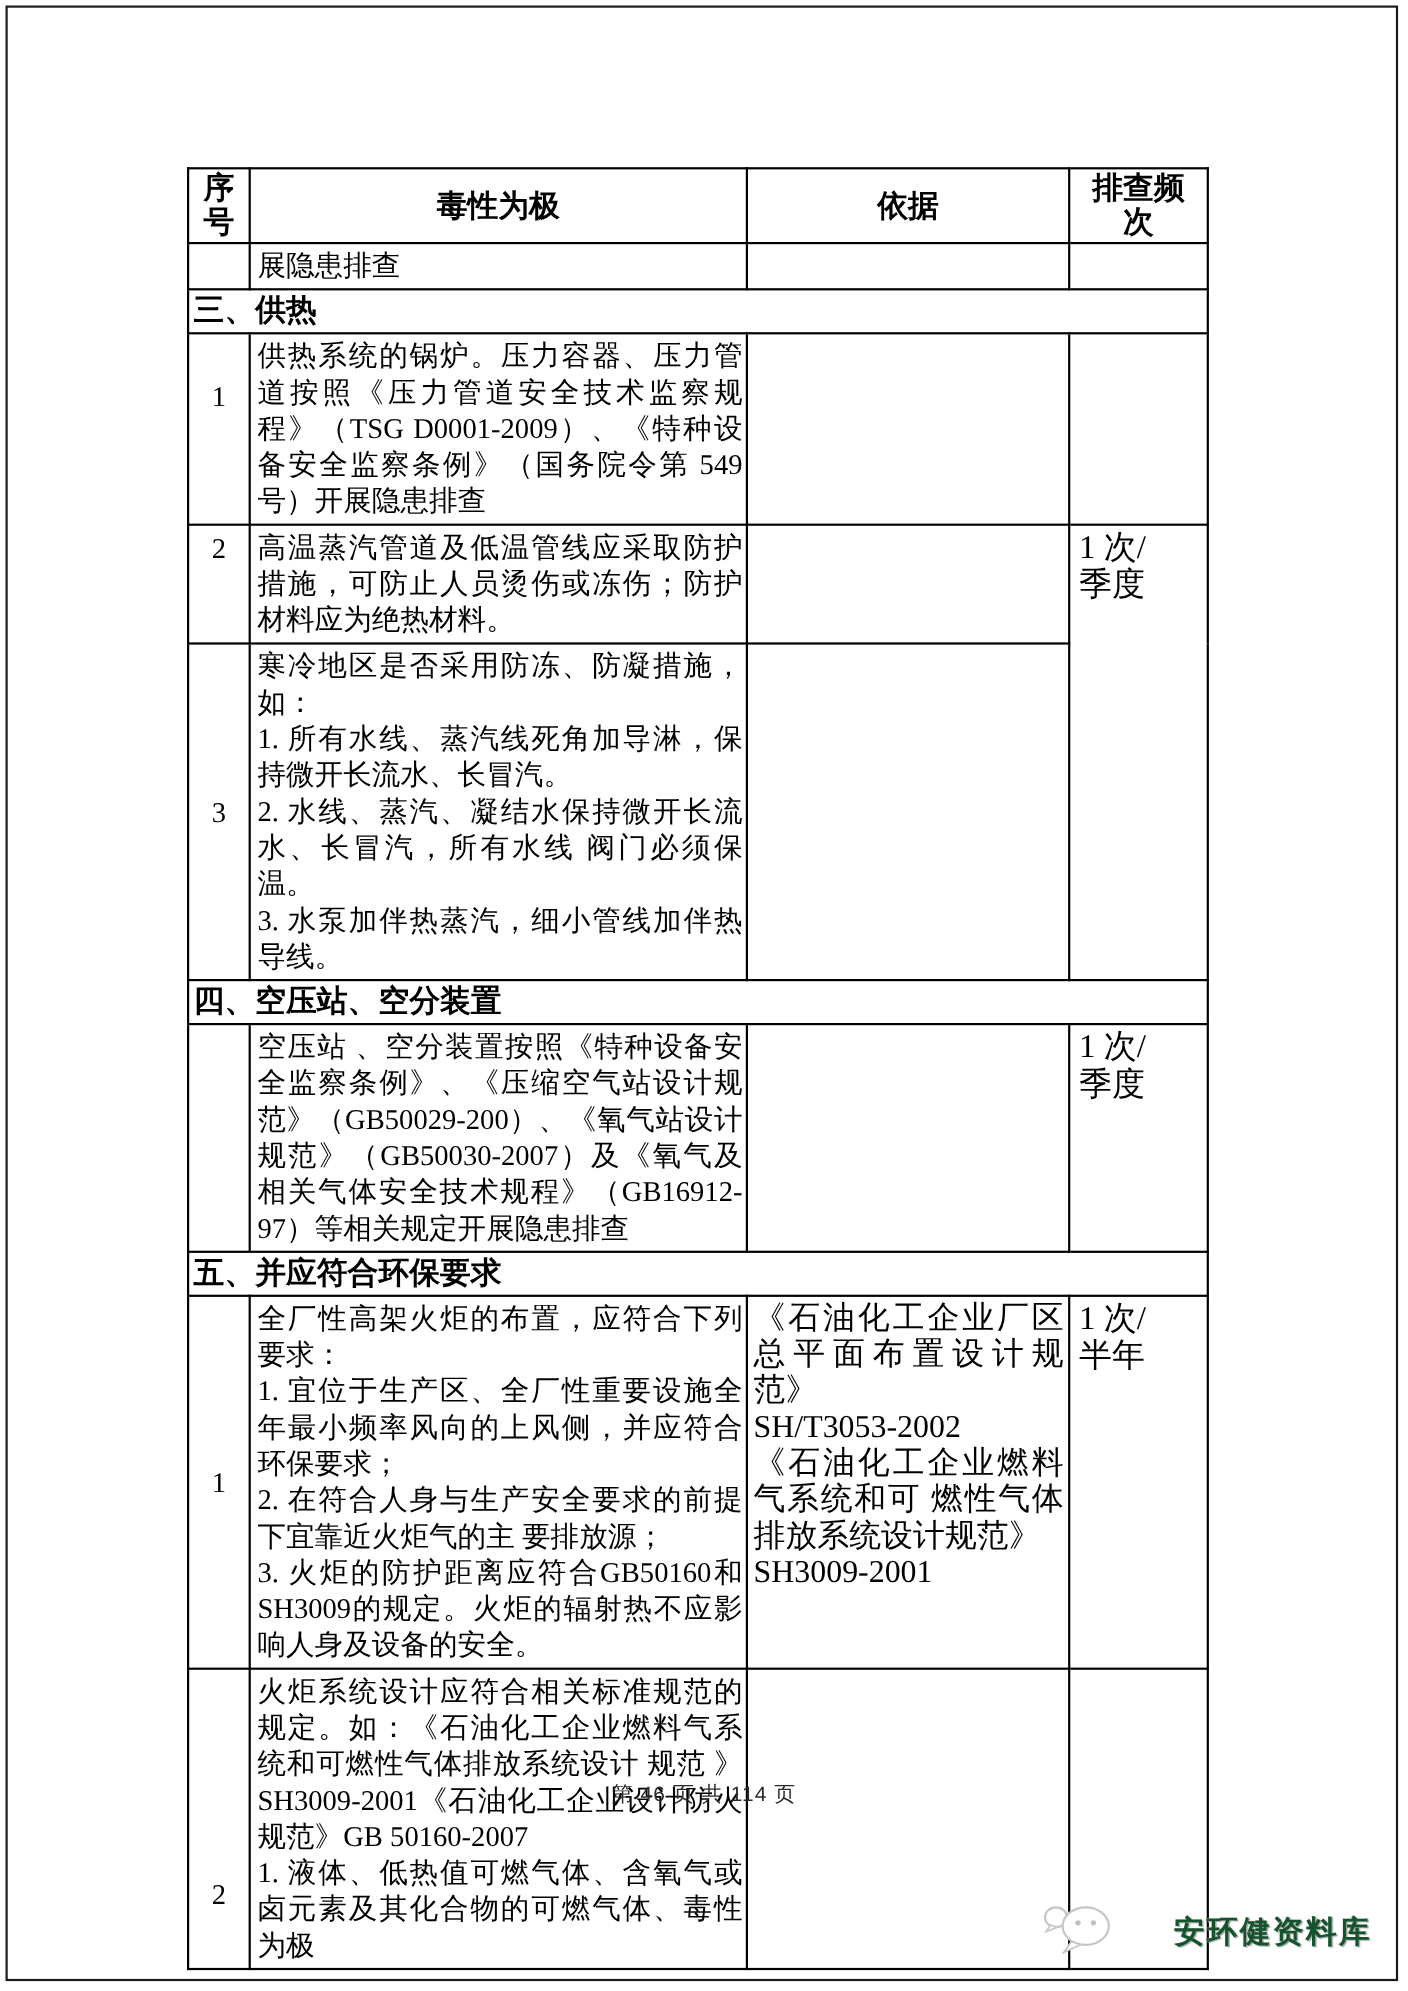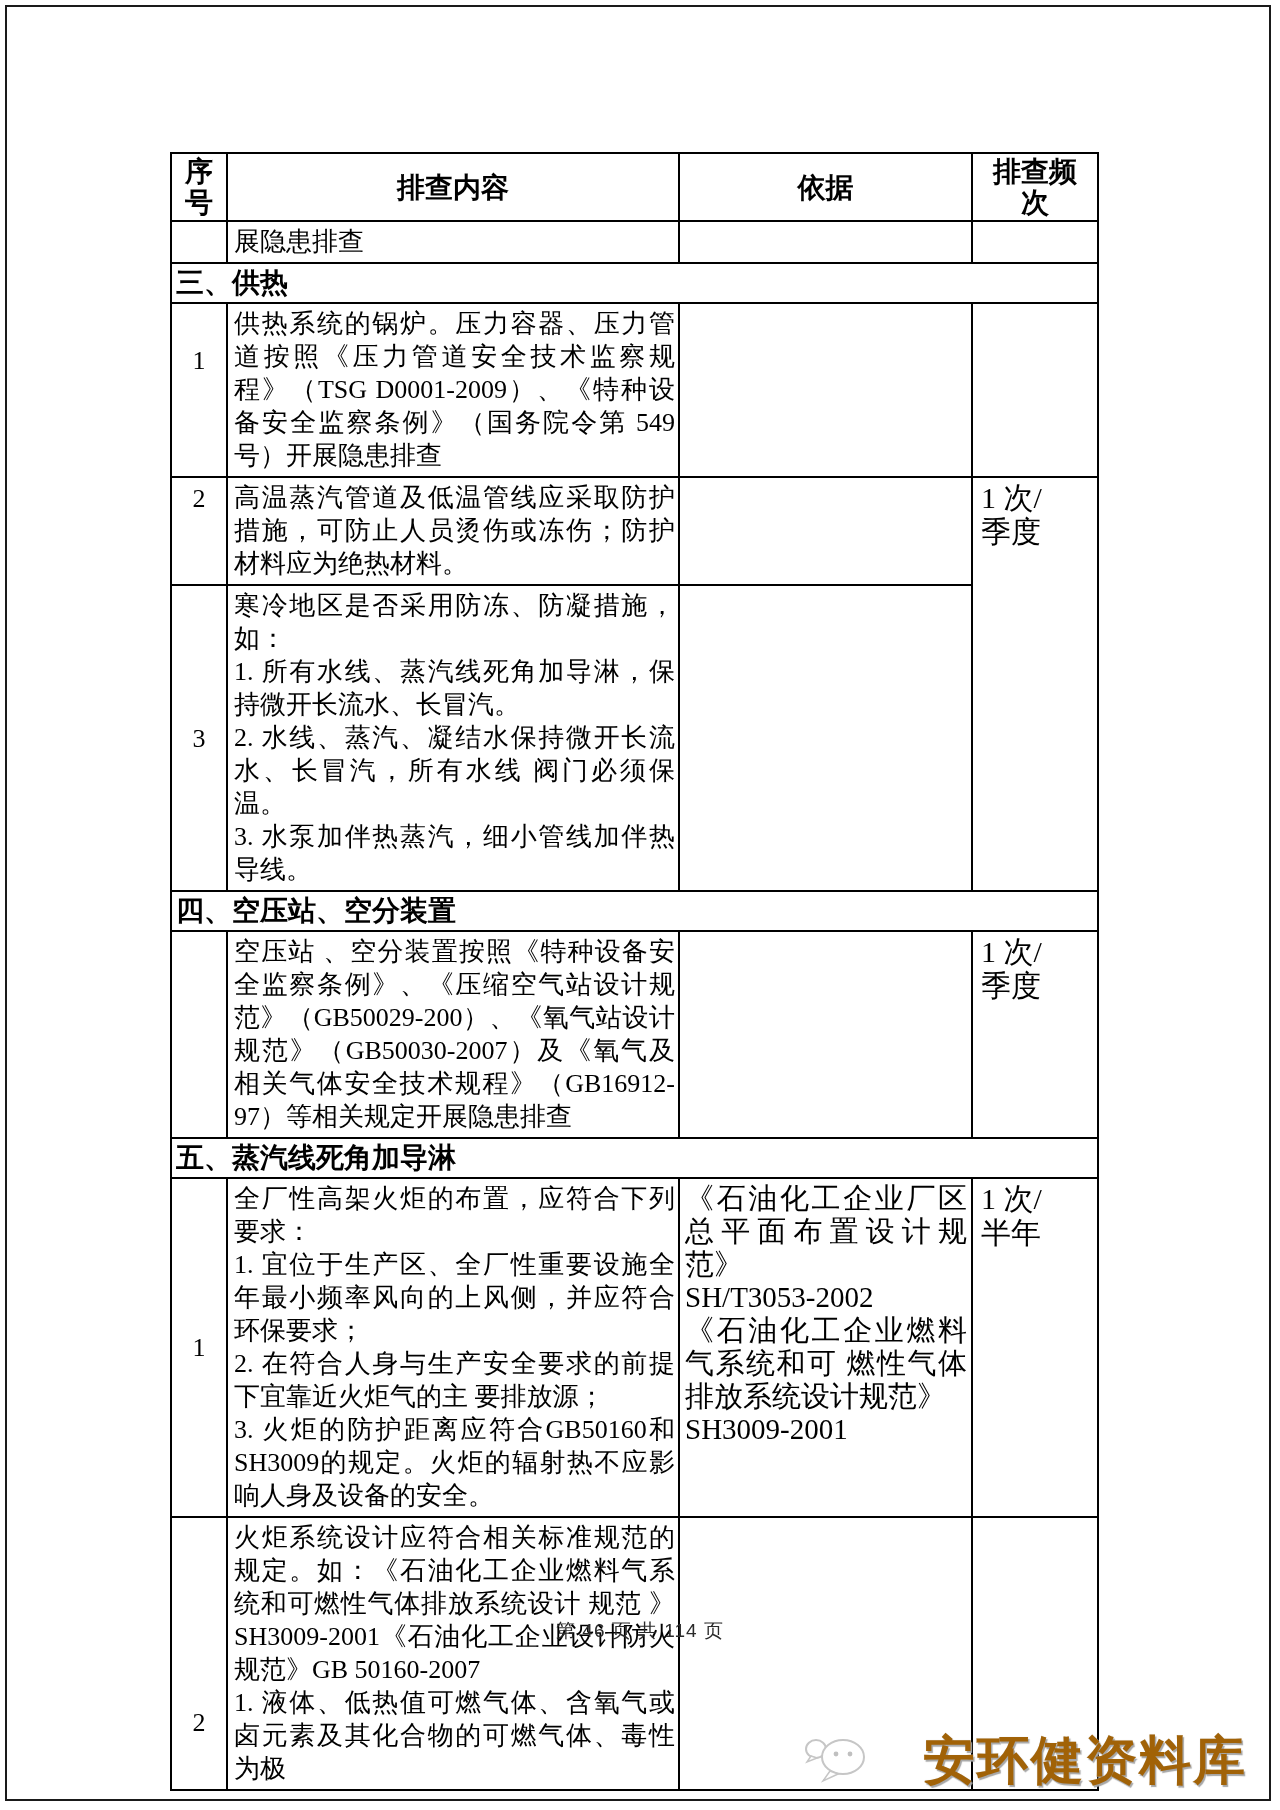--- a/index.html
+++ b/index.html
@@ -106,24 +106,24 @@
   }
   .watermark {
     position: absolute;
     top: 1726px;
     right: 33px;
     display: flex;
     align-items: center;
     gap: 8px;
   }
   .watermark-text {
-    font-size: 52px;
+    font-size: 28px;
     font-weight: bold;
     letter-spacing: 2px;
-    color: #a16207;
+    color: #14532d;
     text-shadow: 1.5px 1.5px 1px #a6a6a6, 0 0 1px #d5d5d5;
     font-family: "Liberation Sans", sans-serif;
     margin-left: 46px;
   }
 </style>
 </head>
 <body>
 
 <div class="page-border"></div>
 
@@ -132,21 +132,21 @@
     <col style="width:56px">
     <col style="width:452px">
     <col style="width:293px">
     <col style="width:126px">
   </colgroup>
 
   <tbody>
       <tr>
     <th>序
 号</th>
-    <th>排查内容</th>
+    <th>毒性为极</th>
     <th>依据</th>
     <th>排查频
 次</th>
   </tr>
 
   <tr>
     <td class="num"></td>
     <td class="content">展隐患排查</td>
     <td class="basis"></td>
     <td class="freq"></td>
@@ -191,21 +191,21 @@
   <tr>
     <td class="num"></td>
     <td class="content">空压站 、空分装置按照《特种设备安全监察条例》、《压缩空气站设计规范》（GB50029-200）、《氧气站设计规范》（GB50030-2007）及《氧气及相关气体安全技术规程》（GB16912-97）等相关规定开展隐患排查</td>
     <td class="basis"></td>
     <td class="freq">1 次/
 季度</td>
   </tr>
 
   <tr>
     <td class="section" colspan="4">
-      <span class="sec-no">五、</span><span>蒸汽线死角加导淋</span>
+      <span class="sec-no">五、</span><span>并应符合环保要求</span>
     </td>
   </tr>
 
   <tr>
     <td class="num">1</td>
     <td class="content">全厂性高架火炬的布置，应符合下列要求：
 1. 宜位于生产区、全厂性重要设施全年最小频率风向的上风侧，并应符合环保要求；
 2. 在符合人身与生产安全要求的前提下宜靠近火炬气的主 要排放源；
 3. 火炬的防护距离应符合GB50160和SH3009的规定。火炬的辐射热不应影响人身及设备的安全。</td>
     <td class="basis">《石油化工企业厂区总平面布置设计规范》

